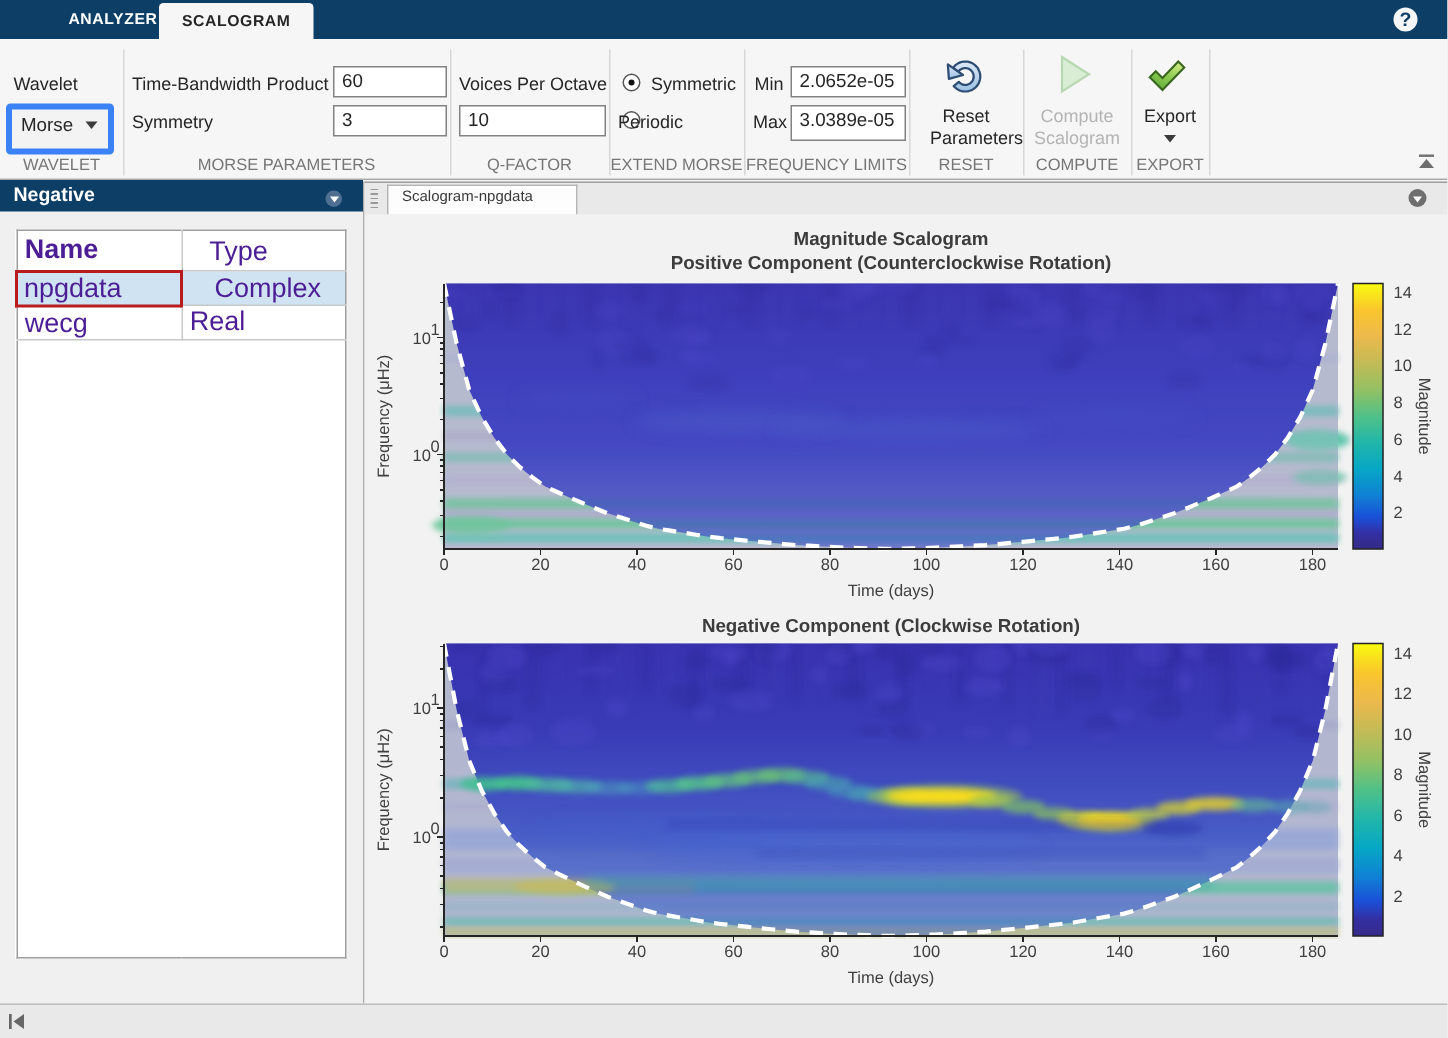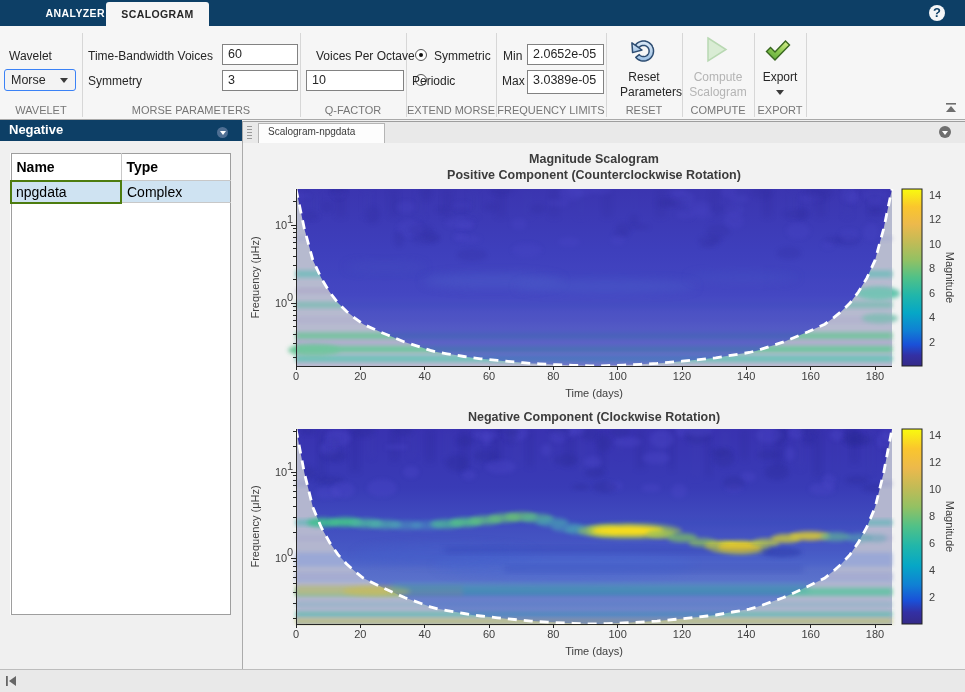--- a/index.html
+++ b/index.html
@@ -4,49 +4,49 @@
 html,body { width:965px; height:692px; overflow:hidden; font-family:"Liberation Sans",sans-serif; }
 body { position:relative; background:#f0f0f0; }
 .abs { position:absolute; }
 .lbl { position:absolute; font-size:12px; color:#262626; white-space:nowrap; }
 .sec { position:absolute; top:104px; font-size:11px; color:#767676; text-align:center; white-space:nowrap; }
 .inp { position:absolute; background:#fff; border:1px solid #828282; font-size:12.5px; color:#262626; padding:2px 0 0 5px; }
 .vsep { position:absolute; top:33px; width:1px; height:84px; background:#d7d7d7; }
 .tk { font-size:11px; fill:#404040; font-family:"Liberation Sans",sans-serif; }
 .ttl { font-size:12.5px; font-weight:bold; fill:#3c3c3c; font-family:"Liberation Sans",sans-serif; }
 .ax { stroke:#262626; stroke-width:1; shape-rendering:crispEdges; }
-td { font-size:14px; color:#000000; }
+td { font-size:18px; color:#4c1d95; }
 </style></head><body>
 
 <div class="abs" style="left:0;top:0;width:965px;height:26px;background:#0d3f66"></div>
 <div class="abs" style="left:25px;top:0;width:80px;height:26px;color:#fff;font-size:10.5px;font-weight:bold;letter-spacing:0.4px;line-height:26px;text-align:right">ANALYZER</div>
 <div class="abs" style="left:106px;top:2px;width:103px;height:24px;background:#f6f6f6;border-radius:3px 3px 0 0;color:#262626;font-size:10.5px;font-weight:bold;letter-spacing:0.4px;line-height:24px;text-align:center">SCALOGRAM</div>
 <div class="abs" style="left:929px;top:5px;width:16px;height:16px;border-radius:50%;background:#f4f6f8;color:#0d3f66;font-size:13px;font-weight:bold;text-align:center;line-height:16px">?</div>
 
 <div class="abs" style="left:0;top:26px;width:965px;height:94px;background:#f6f6f6;border-bottom:1px solid #a9a9a9"></div>
 <div class="vsep" style="left:82px"></div>
 <div class="vsep" style="left:300px"></div>
 <div class="vsep" style="left:406px"></div>
 <div class="vsep" style="left:496px"></div>
 <div class="vsep" style="left:606px"></div>
 <div class="vsep" style="left:682px"></div>
 <div class="vsep" style="left:754px"></div>
 <div class="vsep" style="left:806px"></div>
 
 <div class="lbl" style="left:9px;top:49px">Wavelet</div>
-<div class="abs" style="left:4px;top:69px;width:72px;height:22px;background:#f3f3f3;border:1px solid #3b82f6;border-radius:3px;font-size:12.5px;color:#262626;padding:3px 0 0 6px">Morse<span style="position:absolute;right:7px;top:8px;width:0;height:0;border-left:4px solid transparent;border-right:4px solid transparent;border-top:5px solid #3b3b3b"></span></div>
+<div class="abs" style="left:4px;top:69px;width:72px;height:34px;background:#f3f3f3;border:4px solid #3b82f6;border-radius:3px;font-size:12.5px;color:#262626;padding:3px 0 0 6px">Morse<span style="position:absolute;right:7px;top:8px;width:0;height:0;border-left:4px solid transparent;border-right:4px solid transparent;border-top:5px solid #3b3b3b"></span></div>
 <div class="sec" style="left:0;width:82px">WAVELET</div>
 
-<div class="lbl" style="left:88px;top:49px">Time-Bandwidth Voices</div>
+<div class="lbl" style="left:88px;top:49px">Time-Bandwidth Product</div>
 <div class="inp" style="left:222px;top:44px;width:76px;height:21px">60</div>
 <div class="lbl" style="left:88px;top:74px">Symmetry</div>
 <div class="inp" style="left:222px;top:70px;width:76px;height:21px">3</div>
 <div class="sec" style="left:82px;width:218px">MORSE PARAMETERS</div>
 
-<div class="lbl" style="left:316px;top:49px">Voices Per Octave</div>
+<div class="lbl" style="left:306px;top:49px">Voices Per Octave</div>
 <div class="inp" style="left:306px;top:70px;width:98px;height:21px">10</div>
 <div class="sec" style="left:300px;width:106px">Q-FACTOR</div>
 
 <div class="abs" style="left:415px;top:49px;width:12px;height:12px;border:1px solid #555;border-radius:50%;background:#fff"></div>
 <div class="abs" style="left:419px;top:53px;width:4px;height:4px;border-radius:50%;background:#111"></div>
 <div class="lbl" style="left:434px;top:49px">Symmetric</div>
 <div class="abs" style="left:415px;top:74px;width:12px;height:12px;border:1px solid #555;border-radius:50%;background:#fff"></div>
 <div class="lbl" style="left:412px;top:74px">Periodic</div>
 <div class="sec" style="left:396px;width:110px">EXTEND MORSE</div>
 
@@ -98,25 +98,29 @@
 
 <div class="abs" style="left:0;top:121px;width:242px;height:548px;background:#f0f0f0"></div>
 <div class="abs" style="left:0;top:120px;width:242px;height:21px;background:#0d3f66;color:#fff;font-size:13px;font-weight:bold;padding:2px 0 0 9px">Negative</div>
 <div class="abs" style="left:217px;top:127px;width:11px;height:11px;border-radius:50%;background:#4f6f93"></div>
 <div class="abs" style="left:219.5px;top:131px;width:0;height:0;border-left:3px solid transparent;border-right:3px solid transparent;border-top:4px solid #fff"></div>
 
 <table style="position:absolute;left:10px;top:153px;width:221px;border-collapse:collapse;background:#fff;border:1px solid #9e9e9e">
 <tbody>
       <tr style="height:27px">
         <td style="width:110px;border:1px solid #c8c8c8;border-top:none;border-left:none;padding-left:5px;font-weight:bold">Name</td>
-        <td style="border:1px solid #c8c8c8;border-top:none;border-right:none;padding-left:5px;font-weight:bold">Type</td>
+        <td style="border:1px solid #c8c8c8;border-top:none;border-right:none;padding-left:18px;font-weight:normal">Type</td>
       </tr>
 <tr style="height:22px;background:#cfe3f2">
-        <td style="border:2px solid #4d7c0f;padding-left:4px">npgdata</td>
-        <td style="border:1px solid #c8c8c8;border-right:none;padding-left:5px">Complex</td>
+        <td style="border:2px solid #b91c1c;padding-left:4px">npgdata</td>
+        <td style="border:1px solid #c8c8c8;border-right:none;padding-left:21px">Complex</td>
+      </tr>
+<tr style="height:22px">
+        <td style="border:1px solid #c8c8c8;border-left:none;padding-left:5px">wecg</td>
+        <td style="border:1px solid #c8c8c8;border-right:none;padding-left:5px">Real</td>
       </tr>
 <tr style="height:412px">
         <td></td>
         <td></td>
       </tr>
 </tbody>
   </table>
 
 <div class="abs" style="left:242px;top:121px;width:1px;height:548px;background:#ababab"></div>
 

